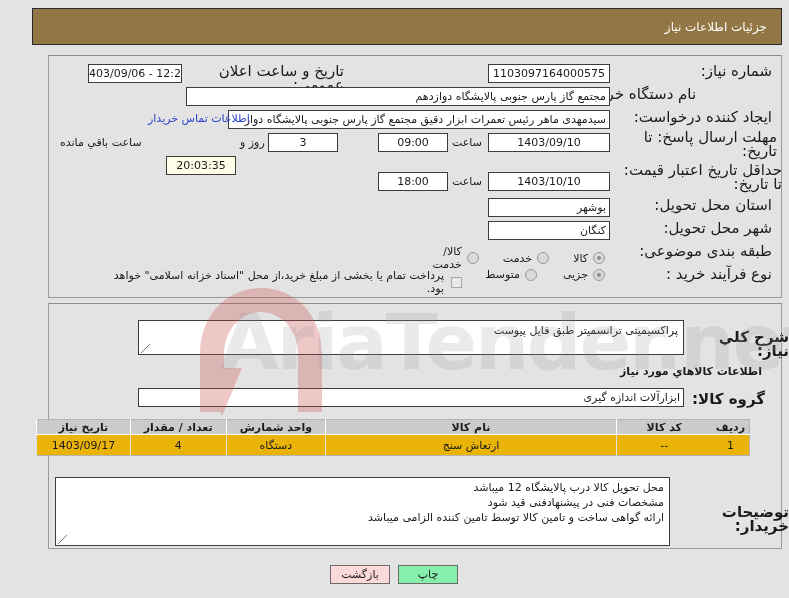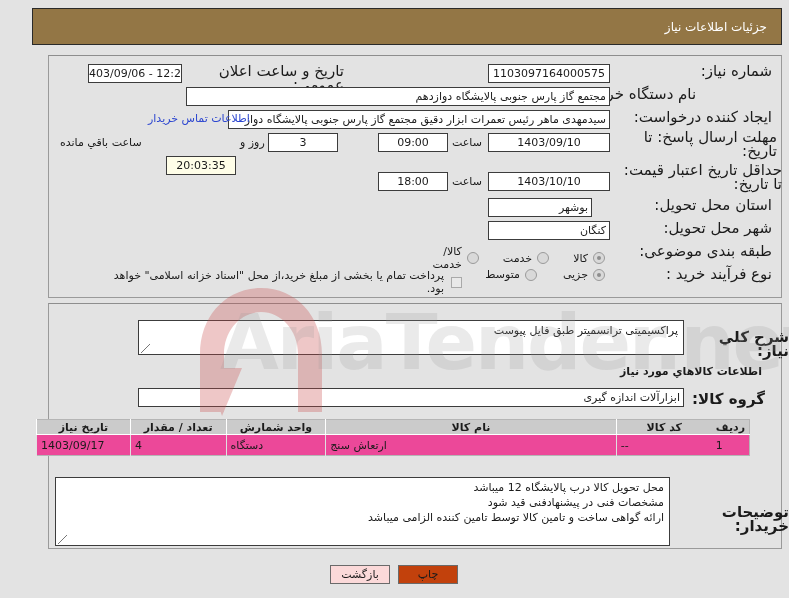--- a/index.html
+++ b/index.html
@@ -154,23 +154,23 @@
     background: #cbcbcb;
     color: #1b1b1b;
     font-weight: bold;
     height: 15px;
     border-left: 1px solid #ffffff;
     border-bottom: 1px solid #ffffff;
     padding: 0 4px;
   }
   table.grid th:first-child { border-left: none; }
   table.grid td {
-    background: #ec4899;
+    background: #eab308;
     height: 21px;
-    text-align: left;
+    text-align: center;
     color: #1b1b1b;
     border-left: 1px solid #e0e0e0;
     padding: 0 4px;
   }
   table.grid td:first-child { border-left: none; }
   table.grid { border: 1px solid #b5b5b5; }
 
   
   .btn {
     position: absolute;
@@ -178,21 +178,21 @@
     font-size: 11px;
     border: 1px solid #6a6a6a;
     display: flex;
     align-items: center;
     justify-content: center;
     cursor: pointer;
     color: #1b1b1b;
     z-index: 4;
     font-family: "DejaVu Sans", "Liberation Sans", sans-serif;
   }
-  #btn-print  { left: 398px; top: 565px; width: 60px; background: #c2410c; }
+  #btn-print  { left: 398px; top: 565px; width: 60px; background: #86efac; }
   #btn-back   { left: 330px; top: 565px; width: 60px; background: #fbd9d9; }
 </style>
 </head>
 <body>
 
 <div class="title-bar">
   <span>جزئیات اطلاعات نیاز</span>
 </div>
 
 <div class="panel" id="panel-main"></div>
@@ -232,21 +232,21 @@
 <div class="row" style="left:612px; top:163px; width:170px; z-index:4; display:block;">
   <span class="lbl" style="display:block;">حداقل تاریخ اعتبار قیمت: تا تاریخ:</span>
 </div>
 <div class="fld" style="position:absolute; left:488px; top:172px; width:122px; z-index:4;">1403/10/10</div>
 <span class="inline-txt" style="position:absolute; left:452px; top:175px; z-index:4;">ساعت</span>
 <div class="fld" style="position:absolute; left:378px; top:172px; width:70px; z-index:4;">18:00</div>
 
 <div class="row" style="left:612px; top:198px; width:160px; justify-content:flex-start; z-index:4;">
   <span class="lbl">استان محل تحویل:</span>
 </div>
-<div class="fld right" style="position:absolute; left:488px; top:198px; width:104px; z-index:4;">بوشهر</div>
+<div class="fld right" style="position:absolute; left:488px; top:198px; width:122px; z-index:4;">بوشهر</div>
 
 <div class="row" style="left:612px; top:221px; width:160px; justify-content:flex-start; z-index:4;">
   <span class="lbl">شهر محل تحویل:</span>
 </div>
 <div class="fld right" style="position:absolute; left:488px; top:221px; width:122px; z-index:4;">کنگان</div>
 
 <div class="row" style="left:612px; top:244px; width:160px; justify-content:flex-start; z-index:4;">
   <span class="lbl">طبقه بندی موضوعی:</span>
 </div>
 <div class="row" style="left:430px; top:245px; width:175px; justify-content:flex-start; gap:24px; z-index:4;">

